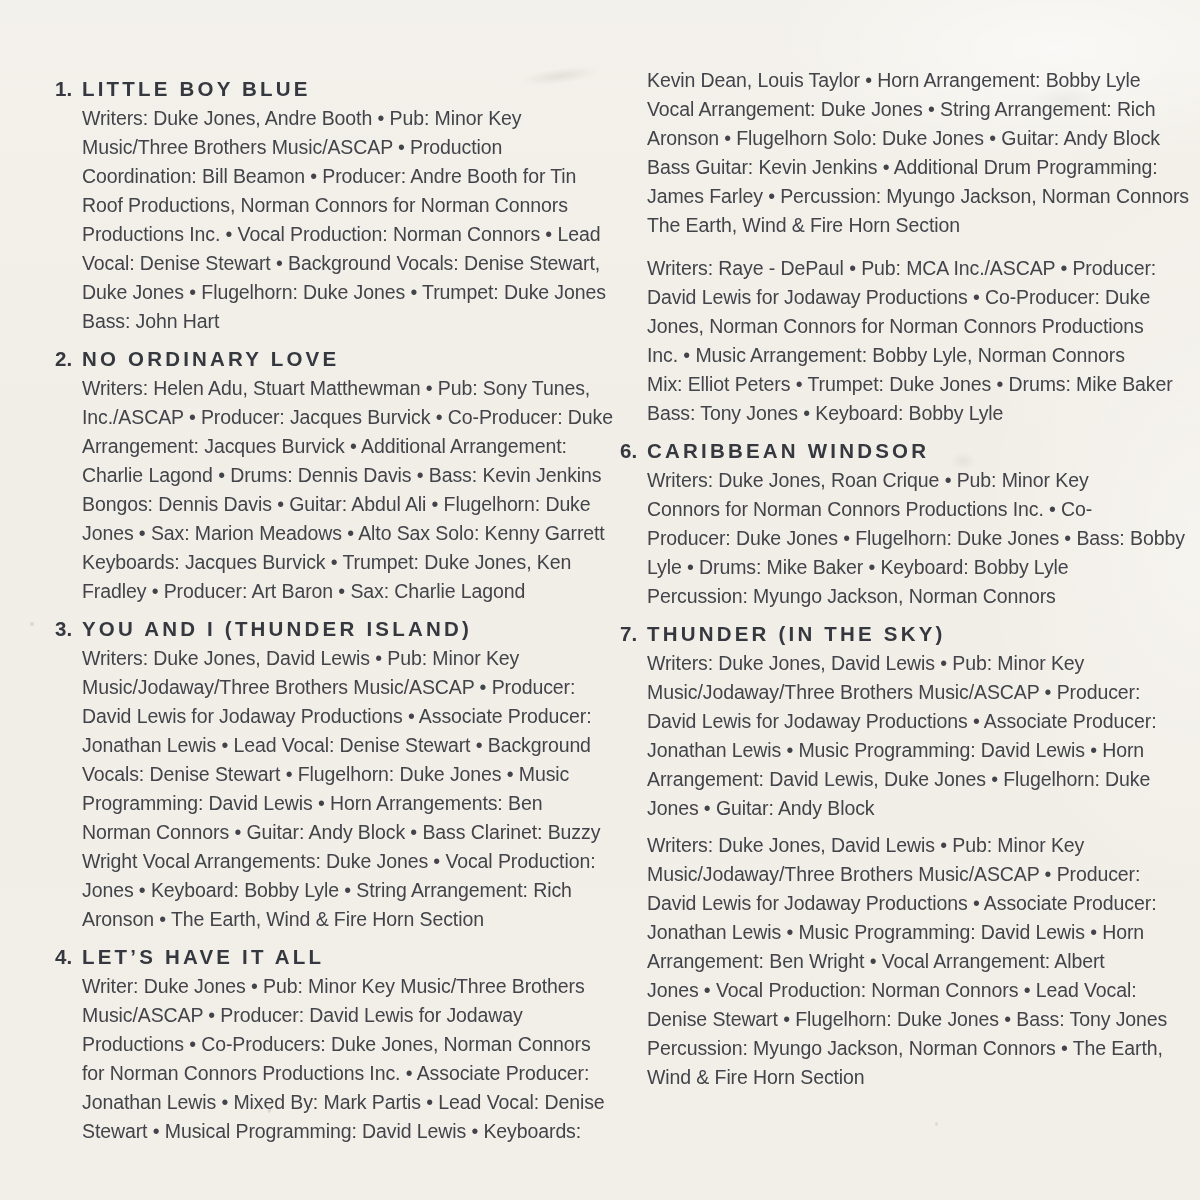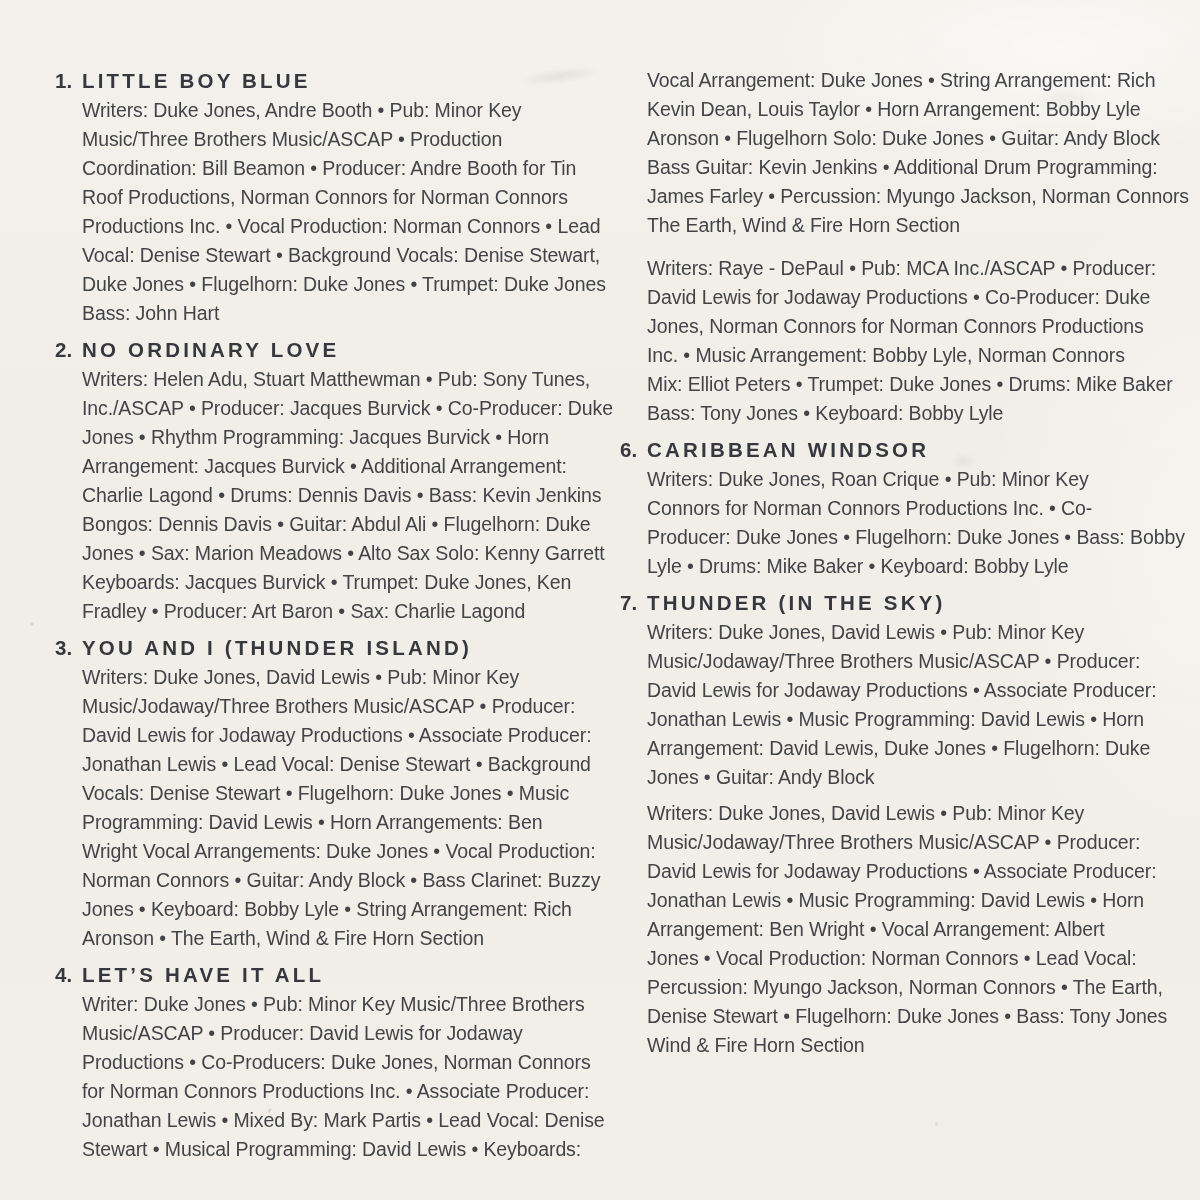--- a/index.html
+++ b/index.html
@@ -19,21 +19,21 @@
     overflow:hidden;
     background:
       radial-gradient(ellipse 420px 160px at 88% 4%, rgba(255,255,255,.55), rgba(255,255,255,0) 70%),
       radial-gradient(ellipse 300px 500px at 100% 45%, rgba(255,255,255,.35), rgba(255,255,255,0) 75%),
       linear-gradient(180deg, #f3f1eb 0%, #f1eee7 40%, #f2efe8 100%);
   }
   .col{position:absolute;top:66px;}
   .col-left{left:55px;width:552px;}
   .col-right{left:620px;width:566px;}
 
-  .track{margin-bottom:7px;}
+  .track{margin-bottom:7px;margin-top:8px;}
   .track-title{
     font-weight:bold;
     font-size:20.5px;
     line-height:30px;
     letter-spacing:3.2px;
     color:var(--heading-ink);
     white-space:nowrap;
   }
   .track-num{
     display:inline-block;
@@ -101,60 +101,59 @@
           <div class="line">Vocal: Denise Stewart • Background Vocals: Denise Stewart,</div>
           <div class="line">Duke Jones •  Flugelhorn: Duke Jones • Trumpet: Duke Jones</div>
           <div class="line">Bass: John Hart</div>
         </div>
       </div>
       <div class="track">
         <div class="track-title"><span class="track-num">2.</span><span class="track-name">NO ORDINARY LOVE</span></div>
         <div class="credits">
           <div class="line">Writers: Helen Adu, Stuart Matthewman • Pub: Sony Tunes,</div>
           <div class="line">Inc./ASCAP • Producer: Jacques Burvick • Co-Producer: Duke</div>
-          <div class="line">Jones • Rhythm Programming: Jacques Burvick • Horn</div>
           <div class="line">Arrangement: Jacques Burvick • Additional Arrangement:</div>
           <div class="line">Charlie Lagond • Drums: Dennis Davis • Bass: Kevin Jenkins</div>
           <div class="line">Bongos: Dennis Davis • Guitar: Abdul Ali • Flugelhorn: Duke</div>
           <div class="line">Jones • Sax: Marion Meadows • Alto Sax Solo: Kenny Garrett</div>
           <div class="line">Keyboards: Jacques Burvick • Trumpet: Duke Jones, Ken</div>
           <div class="line">Fradley • Producer: Art Baron • Sax: Charlie Lagond</div>
         </div>
       </div>
       <div class="track">
         <div class="track-title"><span class="track-num">3.</span><span class="track-name">YOU AND I (THUNDER ISLAND)</span></div>
         <div class="credits">
           <div class="line">Writers: Duke Jones, David Lewis • Pub: Minor Key</div>
           <div class="line">Music/Jodaway/Three Brothers Music/ASCAP • Producer:</div>
           <div class="line">David Lewis for Jodaway Productions • Associate Producer:</div>
           <div class="line">Jonathan Lewis • Lead Vocal: Denise Stewart • Background</div>
           <div class="line">Vocals: Denise Stewart • Flugelhorn: Duke Jones • Music</div>
           <div class="line">Programming: David Lewis • Horn Arrangements: Ben</div>
+          <div class="line">Norman Connors • Guitar: Andy Block • Bass Clarinet: Buzzy</div>
           <div class="line">Wright Vocal Arrangements: Duke Jones • Vocal Production:</div>
-          <div class="line">Norman Connors • Guitar: Andy Block • Bass Clarinet: Buzzy</div>
           <div class="line">Jones • Keyboard: Bobby Lyle • String Arrangement: Rich</div>
           <div class="line">Aronson • The Earth, Wind &amp; Fire Horn Section</div>
         </div>
       </div>
       <div class="track">
         <div class="track-title"><span class="track-num">4.</span><span class="track-name">LET’S HAVE IT ALL</span></div>
         <div class="credits">
           <div class="line">Writer: Duke Jones • Pub: Minor Key Music/Three Brothers</div>
           <div class="line">Music/ASCAP • Producer: David Lewis for Jodaway</div>
           <div class="line">Productions • Co-Producers: Duke Jones, Norman Connors</div>
           <div class="line">for Norman Connors Productions Inc. • Associate Producer:</div>
           <div class="line">Jonathan Lewis • Mixed By: Mark Partis • Lead Vocal: Denise</div>
           <div class="line">Stewart • Musical Programming: David Lewis • Keyboards:</div>
         </div>
       </div>
     </div>
   <div class="col col-right" id="col-right">
       <div class="credits continuation">
+        <div class="line">Kevin Dean, Louis Taylor • Horn Arrangement: Bobby Lyle</div>
         <div class="line">Vocal Arrangement: Duke Jones • String Arrangement: Rich</div>
-        <div class="line">Kevin Dean, Louis Taylor • Horn Arrangement: Bobby Lyle</div>
         <div class="line">Aronson • Flugelhorn Solo: Duke Jones • Guitar: Andy Block</div>
         <div class="line">Bass Guitar: Kevin Jenkins • Additional Drum Programming:</div>
         <div class="line">James Farley • Percussion: Myungo Jackson, Norman Connors</div>
         <div class="line">The Earth, Wind &amp; Fire Horn Section</div>
       </div>
       <div class="track">
         <div class="credits">
           <div class="line">Writers: Raye - DePaul • Pub: MCA Inc./ASCAP • Producer:</div>
           <div class="line">David Lewis for Jodaway Productions • Co-Producer: Duke</div>
           <div class="line">Jones, Norman Connors for Norman Connors Productions</div>
@@ -163,20 +162,21 @@
           <div class="line">Bass: Tony Jones • Keyboard: Bobby Lyle</div>
         </div>
       </div>
       <div class="track">
         <div class="track-title"><span class="track-num">6.</span><span class="track-name">CARIBBEAN WINDSOR</span></div>
         <div class="credits">
           <div class="line">Writers: Duke Jones, Roan Crique • Pub: Minor Key</div>
           <div class="line">Connors for Norman Connors Productions Inc. • Co-</div>
           <div class="line">Producer: Duke Jones • Flugelhorn: Duke Jones • Bass: Bobby</div>
           <div class="line">Lyle • Drums: Mike Baker • Keyboard: Bobby Lyle</div>
+          <div class="line">Percussion: Myungo Jackson, Norman Connors</div>
         </div>
       </div>
       <div class="track">
         <div class="track-title"><span class="track-num">7.</span><span class="track-name">THUNDER (IN THE SKY)</span></div>
         <div class="credits">
           <div class="line">Writers: Duke Jones, David Lewis • Pub: Minor Key</div>
           <div class="line">Music/Jodaway/Three Brothers Music/ASCAP • Producer:</div>
           <div class="line">David Lewis for Jodaway Productions • Associate Producer:</div>
           <div class="line">Jonathan Lewis • Music Programming: David Lewis • Horn</div>
           <div class="line">Arrangement: David Lewis, Duke Jones • Flugelhorn: Duke</div>
@@ -184,19 +184,19 @@
         </div>
       </div>
       <div class="track">
         <div class="credits">
           <div class="line">Writers: Duke Jones, David Lewis • Pub: Minor Key</div>
           <div class="line">Music/Jodaway/Three Brothers Music/ASCAP • Producer:</div>
           <div class="line">David Lewis for Jodaway Productions • Associate Producer:</div>
           <div class="line">Jonathan Lewis • Music Programming: David Lewis • Horn</div>
           <div class="line">Arrangement: Ben Wright • Vocal Arrangement: Albert</div>
           <div class="line">Jones • Vocal Production: Norman Connors • Lead Vocal:</div>
+          <div class="line">Denise Stewart • Flugelhorn: Duke Jones • Bass: Tony Jones</div>
           <div class="line">Percussion: Myungo Jackson, Norman Connors • The Earth,</div>
-          <div class="line">Denise Stewart • Flugelhorn: Duke Jones • Bass: Tony Jones</div>
           <div class="line">Wind &amp; Fire Horn Section</div>
         </div>
       </div>
     </div>
 </div>
 
 </body></html>

